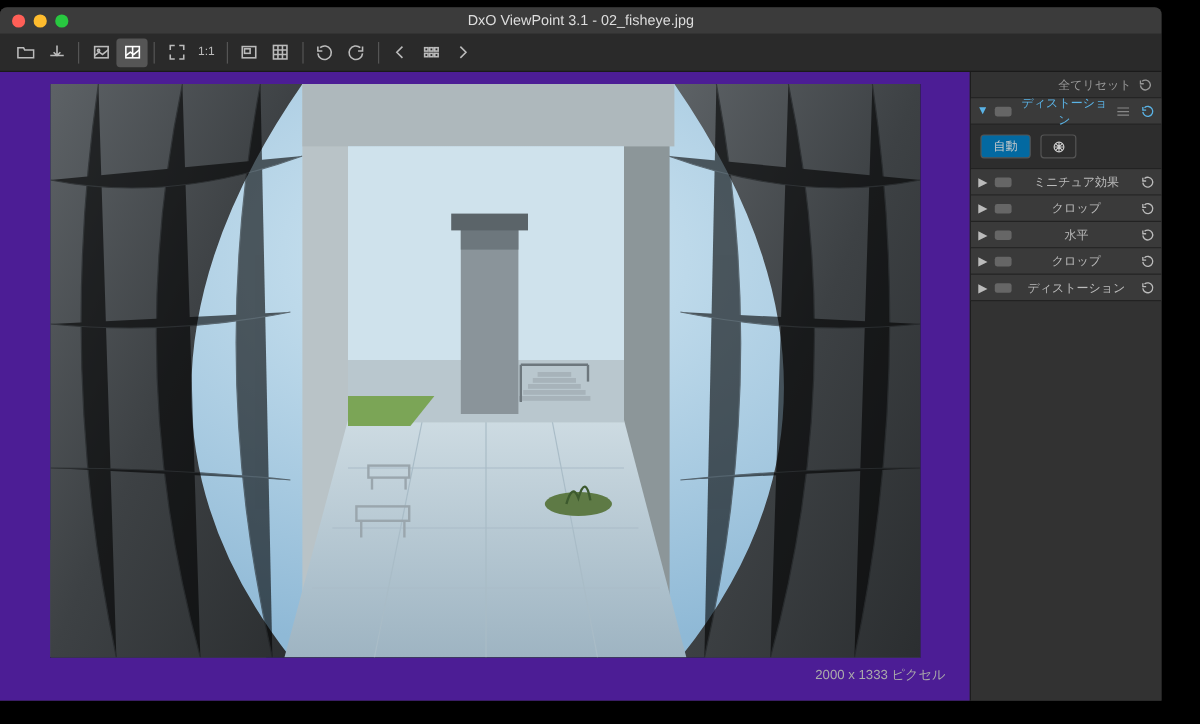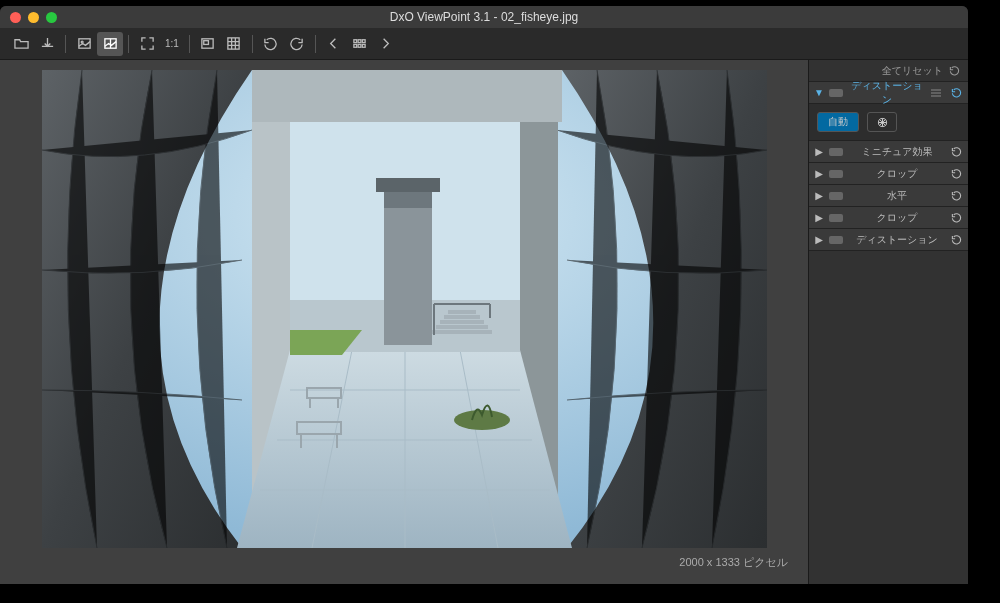--- a/index.html
+++ b/index.html
@@ -69,21 +69,21 @@
   }
   .tbtn.active { background: #555; color: #fff; }
   .tbtn svg { width: 15px; height: 15px; stroke: currentColor; fill: none; stroke-width: 1.4; }
   .sep { width: 1px; height: 18px; background: #555; margin: 0 5px; }
   .content {
     display: flex;
     height: calc(100% - 54px);
   }
   .canvas {
     flex: 1;
-    background: #404040;
+    background: #4c1d95;
     position: relative;
     display: flex;
     flex-direction: column;
     align-items: center;
     justify-content: flex-start;
     padding: 10px;
     text-align: right;
   }
   .img-stage {
     width: 725px;

